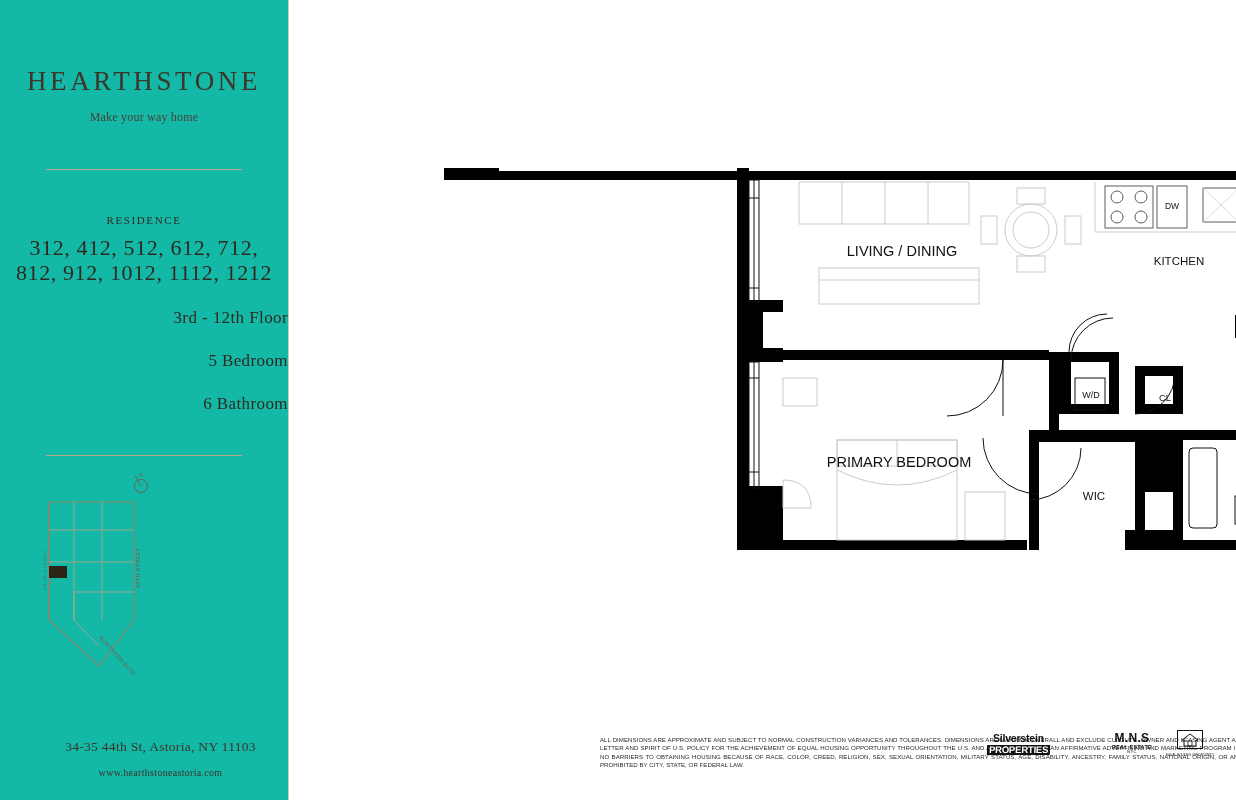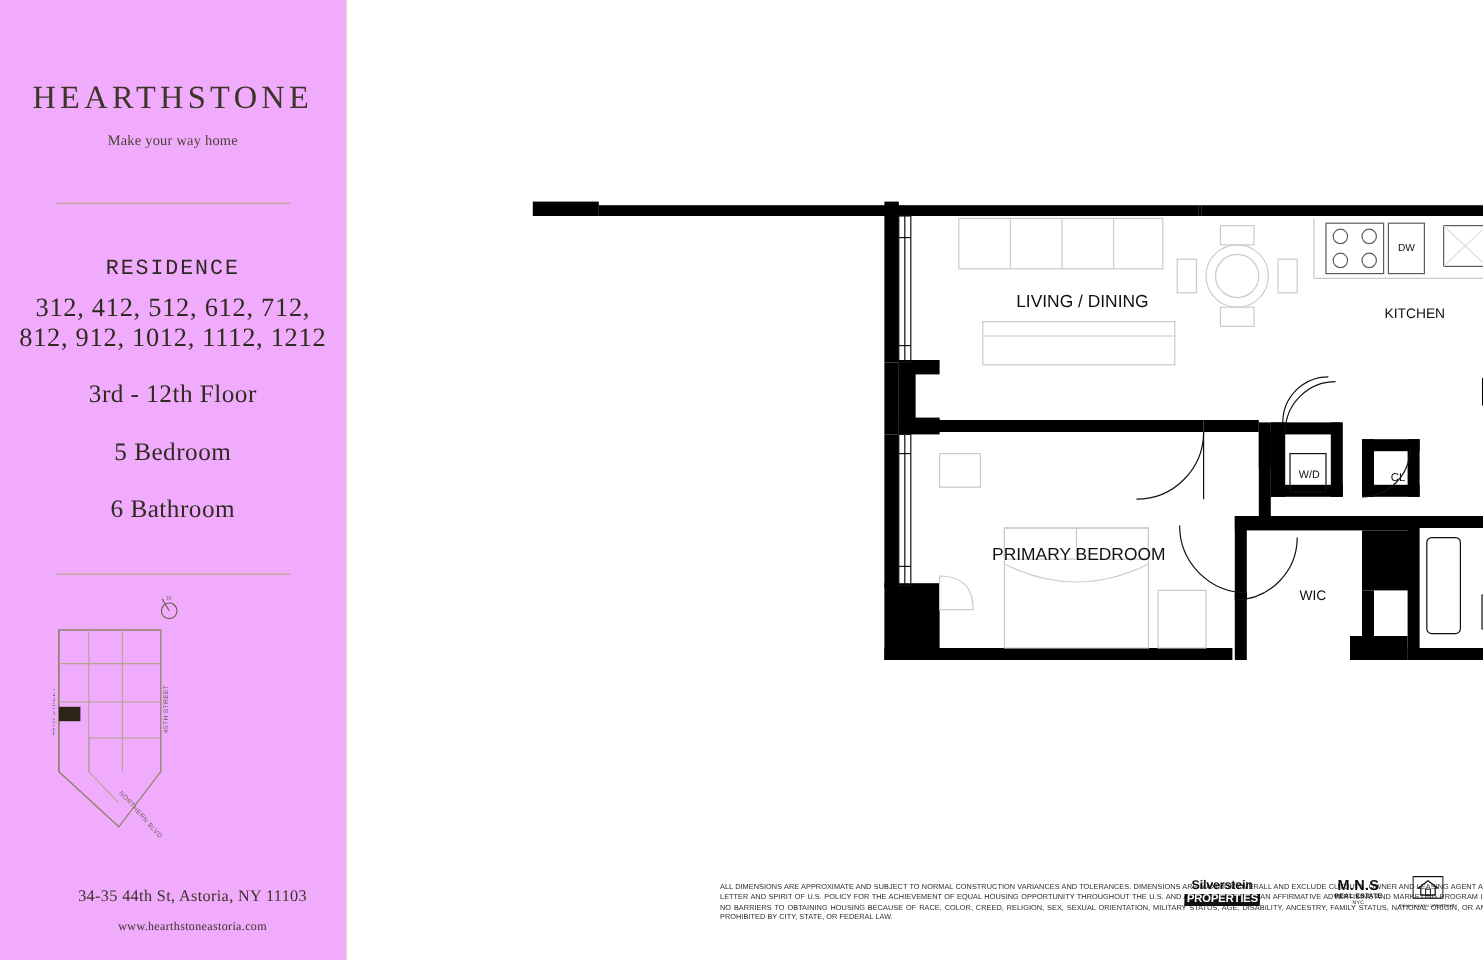--- a/index.html
+++ b/index.html
@@ -8,49 +8,49 @@
     width:1236px; height:800px;
     background:#ffffff;
     font-family:"Liberation Sans", sans-serif;
     overflow:hidden;
     position:relative;
   }
 
   
   #sidebar {
     position:absolute; left:0; top:0; width:289px; height:800px;
-    background:#f0abfc;
+    background:#14b8a6;
     border-right:1px solid #d9cbb2;
   }
   #brand-block { text-align:center; padding-top:66px; }
   #brand-name {
     font-family:"Liberation Serif", serif;
     font-size:27px; letter-spacing:3.6px; color:#3d3528;
     font-weight:400;
   }
   #brand-tagline {
     font-family:"Liberation Serif", serif;
     font-size:12px; color:#4a4235; margin-top:13px; letter-spacing:0.2px;
   }
   .rule {
     width:196px; height:1px; background:#b9a98c;
     margin:44px auto 0 auto;
   }
   #residence-block { text-align:center; margin-top:44px; color:#2f2a20; }
   #residence-title {
-    font-family:Liberation Mono, monospace;
-    font-size:18px; letter-spacing:1.6px; margin-bottom:9px;
+    font-family:Liberation Serif, serif;
+    font-size:11px; letter-spacing:1.6px; margin-bottom:9px;
   }
   .residence-line {
     font-family:"Liberation Serif", serif;
     font-size:22px; line-height:25px; letter-spacing:0.6px;
   }
   .spec-line {
     font-family:"Liberation Serif", serif;
-    font-size:21px; margin-top:23px; letter-spacing:0.4px;
+    font-size:17px; margin-top:23px; letter-spacing:0.4px;text-align:right;
   }
   #rule2 { margin-top:41px; }
 
   
   #keyplan { position:relative; width:200px; height:210px; margin:14px auto 0 auto; }
   #keyplan svg { display:block; }
 
   
   #sidebar-footer {
     position:absolute; bottom:22px; left:0; width:289px; text-align:center;

